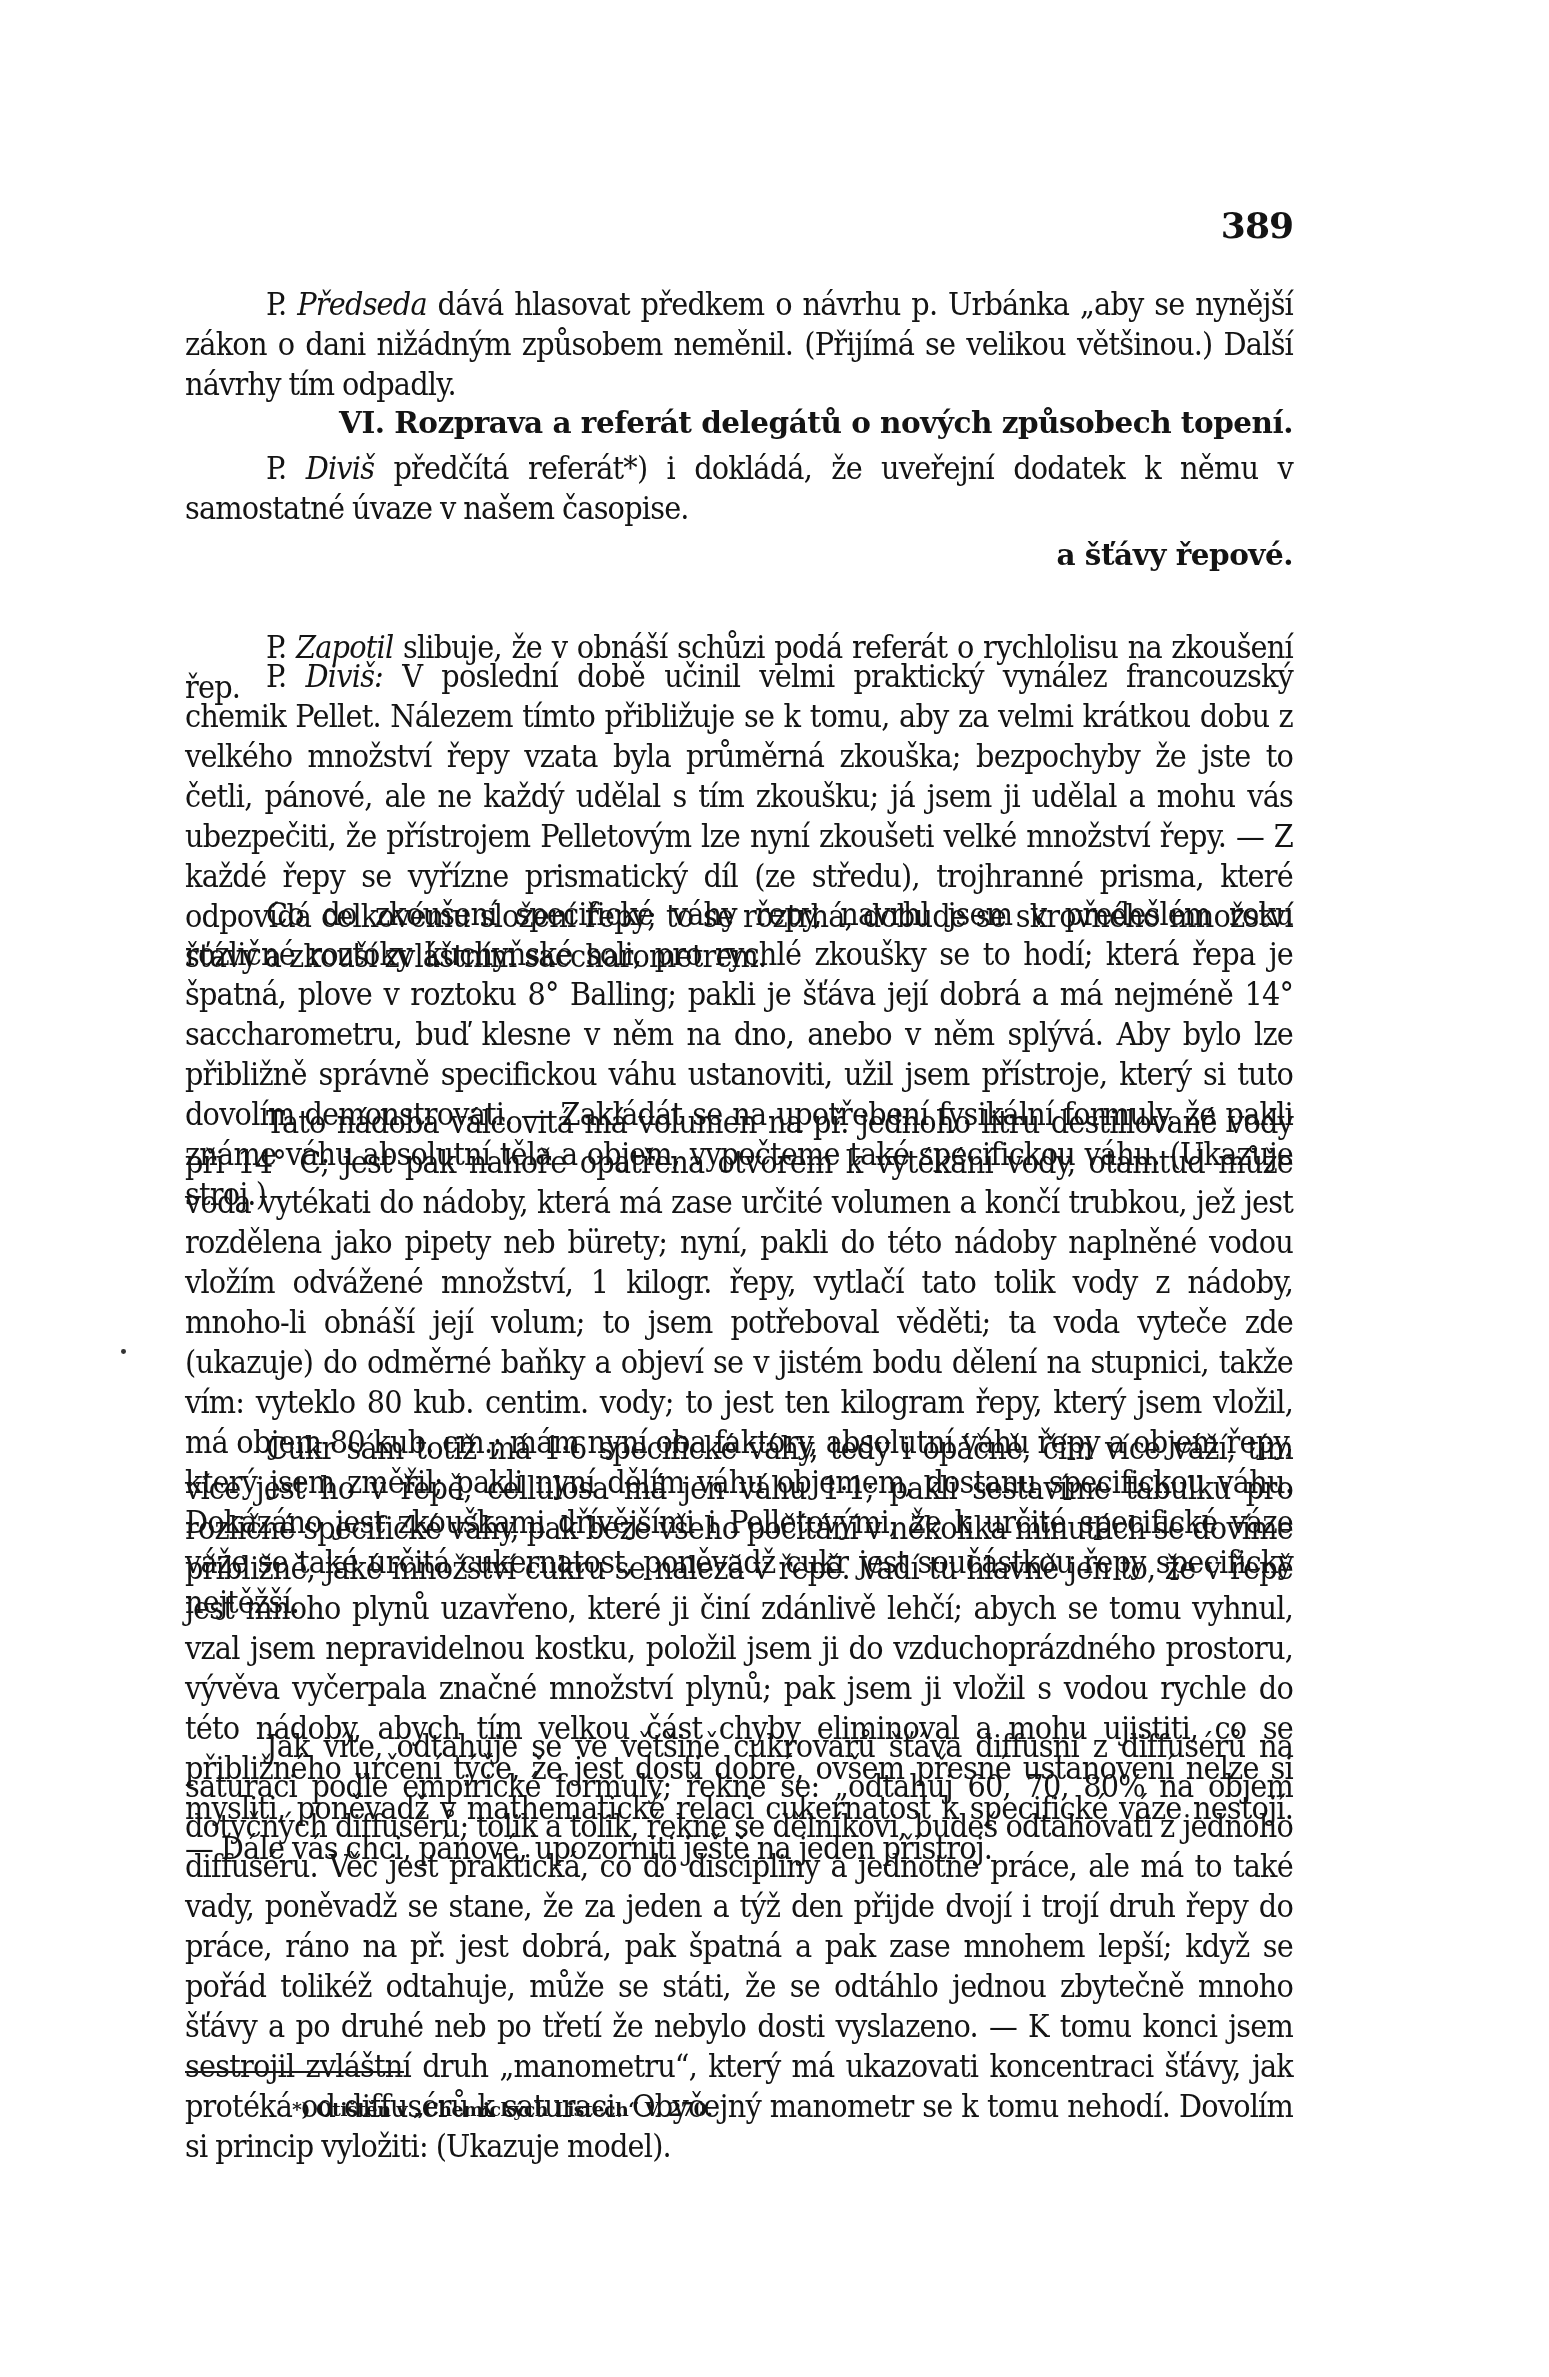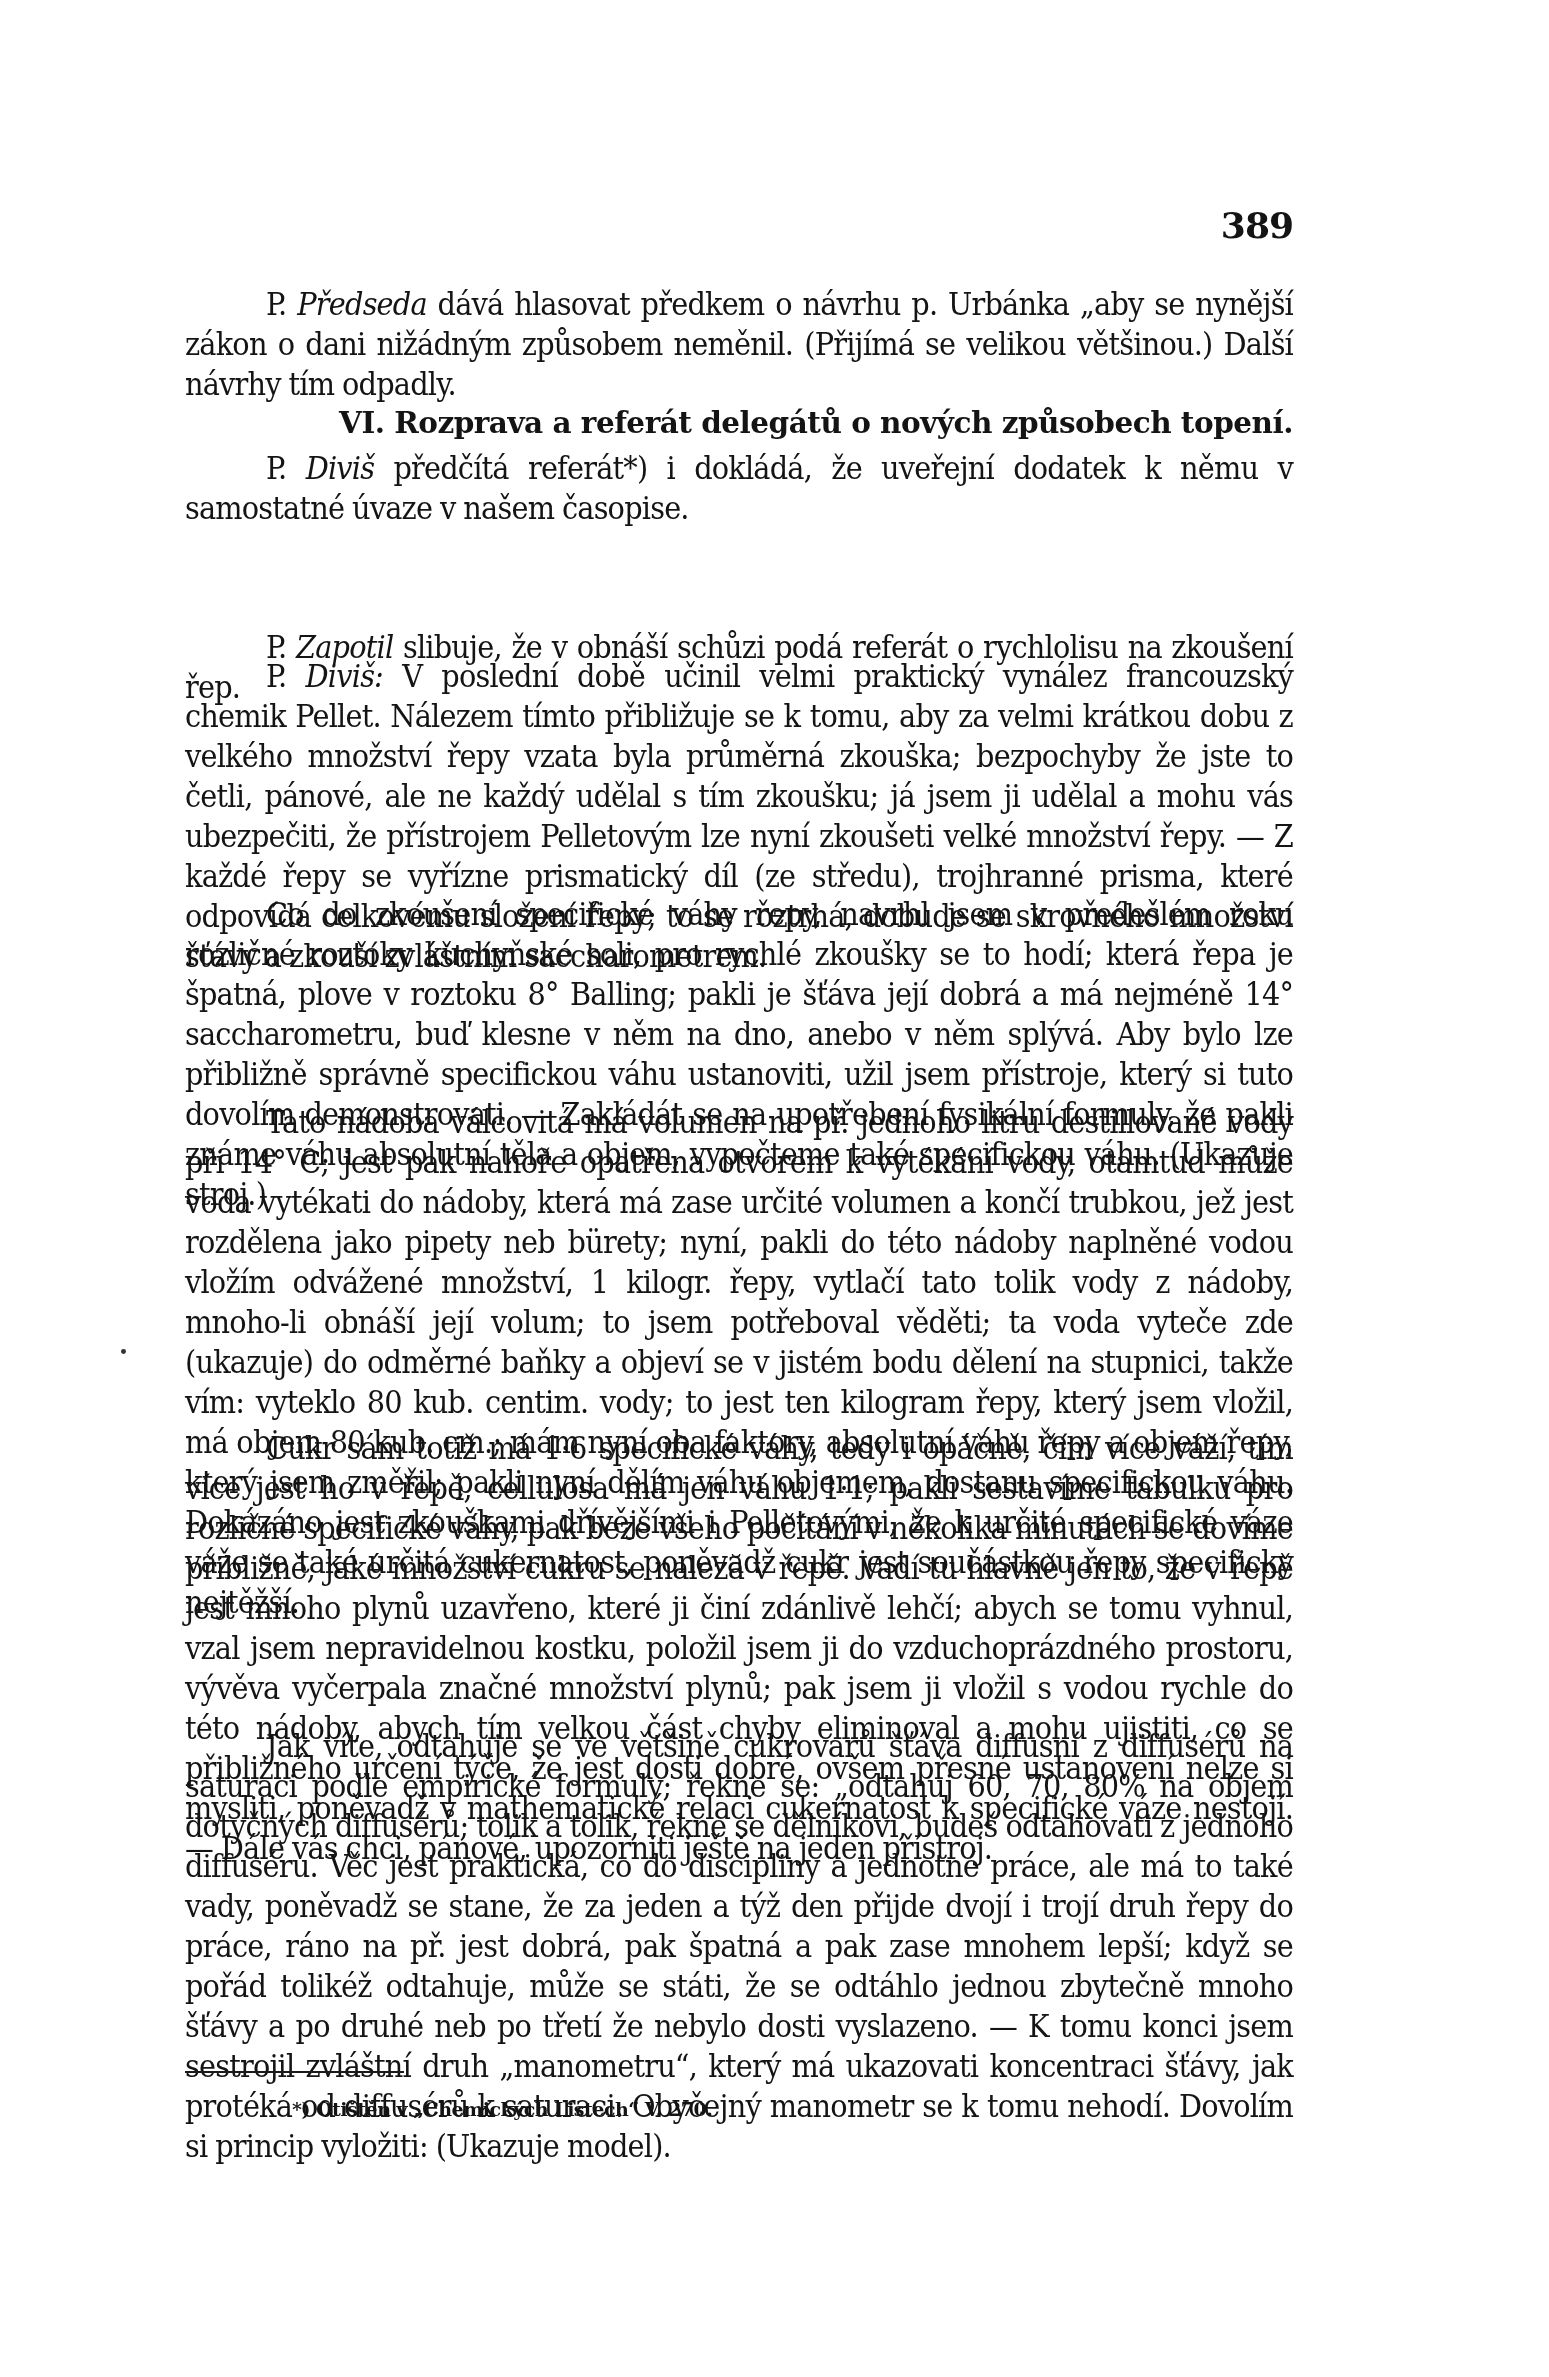--- a/index.html
+++ b/index.html
@@ -90,20 +90,21 @@
     <span>P. </span><em>Předseda</em><span> dává hlasovat předkem o návrhu p. Urbánka „aby se nynější zákon o dani nižádným způsobem neměnil. (Přijímá se velikou většinou.) Další návrhy tím odpadly.</span>
   </div>
 
   <div class="heading" style="top:408px;">VI. Rozprava a referát delegátů o nových způsobech topení.</div>
 
   <div class="para" style="top:448px;">
     <span>P. </span><em>Diviš</em><span> předčítá referát*) i dokládá, že uveřejní dodatek k němu v samostatné úvaze v našem časopise.</span>
   </div>
 
   <div class="heading" style="top:540px;">
+    <div>a šťávy řepové.</div>
   </div>
 
   <div class="para" style="top:627px;">
     <span>P. </span><em>Zapotil</em><span> slibuje, že v obnáší schůzi podá referát o rychlolisu na zkoušení řep.</span>
   </div>
 
   <div class="para" style="top:656px;">
     <span>P. </span><em>Diviš:</em><span> V poslední době učinil velmi praktický vynález francouzský chemik Pellet. Nálezem tímto přibližuje se k tomu, aby za velmi krátkou dobu z velkého množství řepy vzata byla průměrná zkouška; bezpochyby že jste to četli, pánové, ale ne každý udělal s tím zkoušku; já jsem ji udělal a mohu vás ubezpečiti, že přístrojem Pelletovým lze nyní zkoušeti velké množství řepy. — Z každé řepy se vyřízne prismatický díl (ze středu), trojhranné prisma, které odpovídá celkovému složení řepy; to se roztrhá, dobude se skrovného množství šťávy a zkouší zvláštním saccharometrem.</span>
   </div>
 

